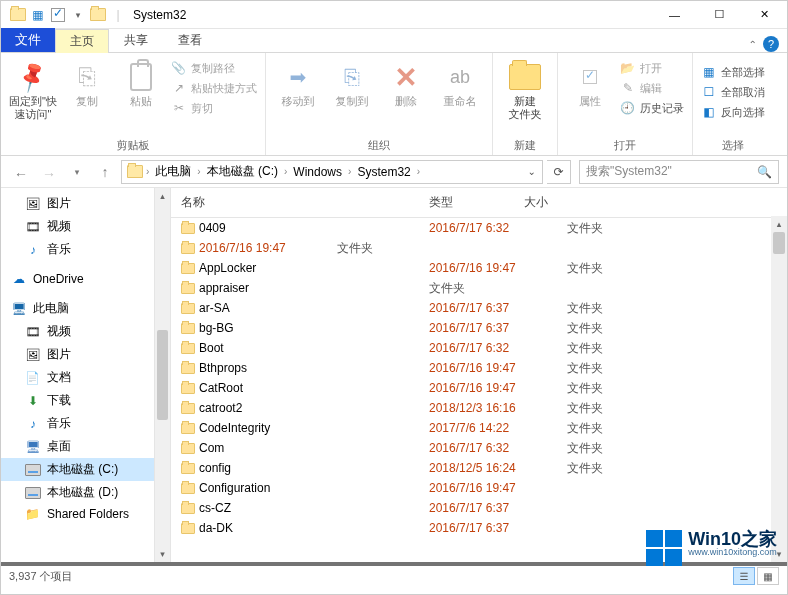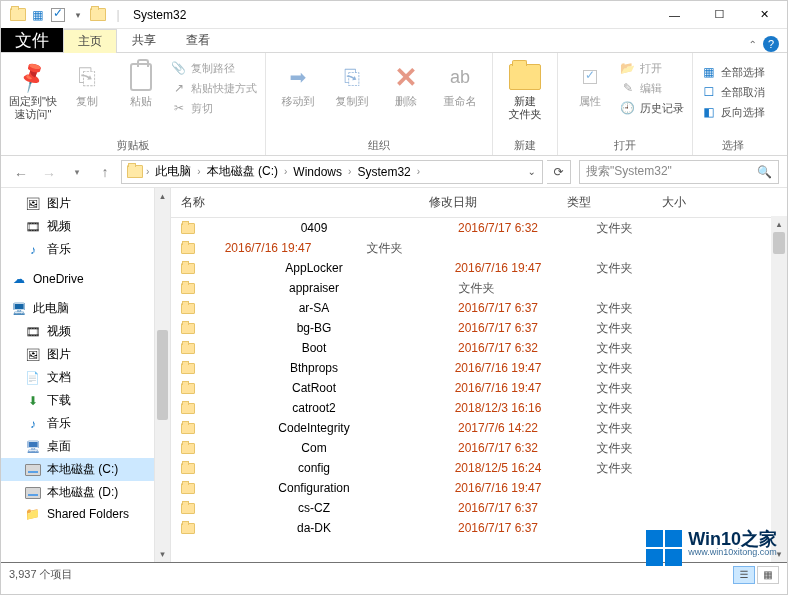--- a/index.html
+++ b/index.html
@@ -11,21 +11,21 @@
     .qat-icon { width:18px; height:18px; display:flex; align-items:center; justify-content:center; font-size:12px;}
     .fld { width:16px; height:13px; background:#FFE9A6; border:1px solid #E8C56B; border-radius:1px 1px 0 0; display:inline-block; position:relative;}
     .fld:before { content:""; position:absolute; top:-3px; left:0; width:6px; height:3px; background:#FFE9A6; border:1px solid #E8C56B; border-bottom:none; border-radius:1px 1px 0 0;}
     .title-text { margin-left:6px; font-size:12px; color:#000;}
     .win-controls { margin-left:auto; display:flex;}
     .wc { width:45px; height:28px; display:flex; align-items:center; justify-content:center; font-size:11px; color:#000;}
     .wc span { font-family:Arial,sans-serif; }
 
     
     .tabs { height:24px; background:#fff; display:flex; align-items:flex-end; border-bottom:1px solid #d8d8d8; position:relative;}
-    .file-tab { background:#000000; color:#fff; padding:4px 14px; font-size:17px; height:24px; display:flex; align-items:center;font-family:Liberation Serif, serif;}
+    .file-tab { background:#1d4ed8; color:#fff; padding:4px 14px; font-size:13px; height:24px; display:flex; align-items:center;font-family:Liberation Serif, serif;}
     .tab { padding:4px 14px; font-size:12px; color:#444; height:24px; display:flex; align-items:center; border:1px solid transparent; border-bottom:none;}
     .tab.active { border-color:#d8d8d8; background:#fef9c3; position:relative; top:1px;}
     .tab-right { margin-left:auto; display:flex; align-items:center; padding-right:8px; gap:6px;}
     .help-circle { width:16px; height:16px; border-radius:50%; background:#1979CA; color:#fff; font-size:11px; display:flex; align-items:center; justify-content:center;}
     .rib-arrow { font-size:10px; color:#666;}
 
     
     .ribbon { height:103px; background:#fff; display:flex; border-bottom:1px solid #d8d8d8;}
     .group { border-right:1px solid #e5e5e5; display:flex; flex-direction:column; align-items:center; padding:4px 6px 2px;}
     .grp-body { flex:1; display:flex; align-items:flex-start; gap:2px;}
@@ -72,33 +72,33 @@
     .sb-scroll .thumb { flex:0 0 90px; background:#c8c8c8; margin:0 2px; border-radius:2px;}
     .sb-scroll .track { flex:1;}
 
     .listview { flex:1; overflow:hidden; font-size:12px; position:relative;}
     .lv-head { display:flex; padding:6px 4px 6px 10px; border-bottom:1px solid #e5e5e5; color:#444;}
     .col-name { width:248px;}
     .col-date { width:138px;}
     .col-type { width:95px;}
     .col-size { width:60px;}
     .lv-rows {}
-    .lv-row { display:flex; align-items:center; padding:1px 4px 1px 10px; height:20px;text-align:center;}
+    .lv-row { display:flex; align-items:center; padding:1px 4px 1px 10px; height:20px;}
     .lv-row .fic { width:18px; display:flex; align-items:center;}
     .lv-fld { width:14px; height:11px; background:#FFE29B; border:1px solid #E8C56B; border-radius:1px; display:inline-block; position:relative;}
     .lv-fld:before { content:""; position:absolute; top:-3px; left:0; width:5px; height:3px; background:#FFE29B; border:1px solid #E8C56B; border-bottom:none;}
     .nm { width:230px; color:#000;}
     .dt { width:138px; color:#c2410c;}
     .tp { width:95px; color:#555;}
     .lv-scroll { position:absolute; right:0; top:28px; bottom:0; width:16px; background:#f0f0f0; display:flex; flex-direction:column;}
     .lv-scroll .sbtn { height:16px; display:flex; align-items:center; justify-content:center; font-size:9px; color:#666;}
     .lv-scroll .thumb { flex:0 0 22px; background:#c8c8c8; margin:0 2px; border-radius:2px;}
     .lv-scroll .track { flex:1;}
 
-    .status { height:24px; border-top:1px solid #737373; display:flex; align-items:center; font-size:11px; color:#555; padding:0 8px;}
+    .status { height:24px; border-top:4px solid #737373; display:flex; align-items:center; font-size:11px; color:#555; padding:0 8px;}
     .status .vicons { margin-left:auto; display:flex; gap:2px;}
     .status .vi { width:22px; height:18px; border:1px solid #ccc; display:flex; align-items:center; justify-content:center; font-size:10px; background:#fff;}
     .status .vi.active { background:#cce8ff; border-color:#7bb6ee;}
 
     .watermark { position:absolute; right:10px; bottom:28px; display:flex; gap:6px; pointer-events:none;}
     .wm-logo { width:36px; height:36px; display:grid; grid-template-columns:1fr 1fr; grid-template-rows:1fr 1fr; gap:2px;}
     .wm-logo span { background:#0078D7;}
     .wm-txt { display:flex; flex-direction:column; line-height:1;}
     .wm-txt .a { font-size:18px; font-weight:bold; color:#002c56;}
     .wm-txt .b { font-size:9px; color:#3b6e9a;}
@@ -375,21 +375,20 @@
       <div class="track"></div>
       <div class="thumb"></div>
       <div class="track"></div>
       <div class="sbtn">▾</div>
     </div>
   </div>
 
   <div class="listview">
     <div class="lv-head">
       <div class="col-name">名称</div>
-      <div class="col-date">修改日期</div>
       <div class="col-type">类型</div>
       <div class="col-size">大小</div>
     </div>
     <div class="lv-rows" id="lv-rows">
         <div class="lv-row">
           <span class="fic">
             <span class="lv-fld"></span>
           </span>
           <span class="nm">0409</span>
           <span class="dt">2016/7/17 6:32</span>

